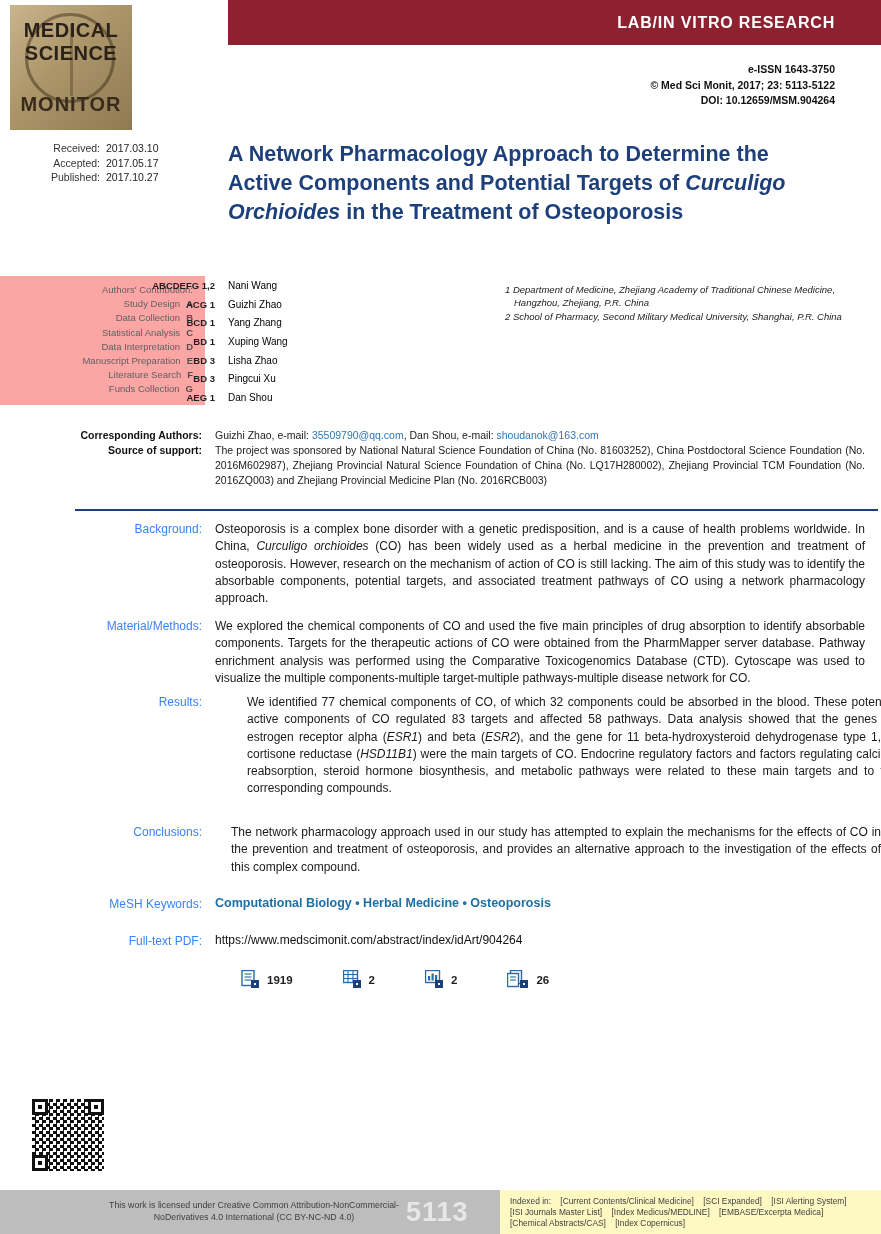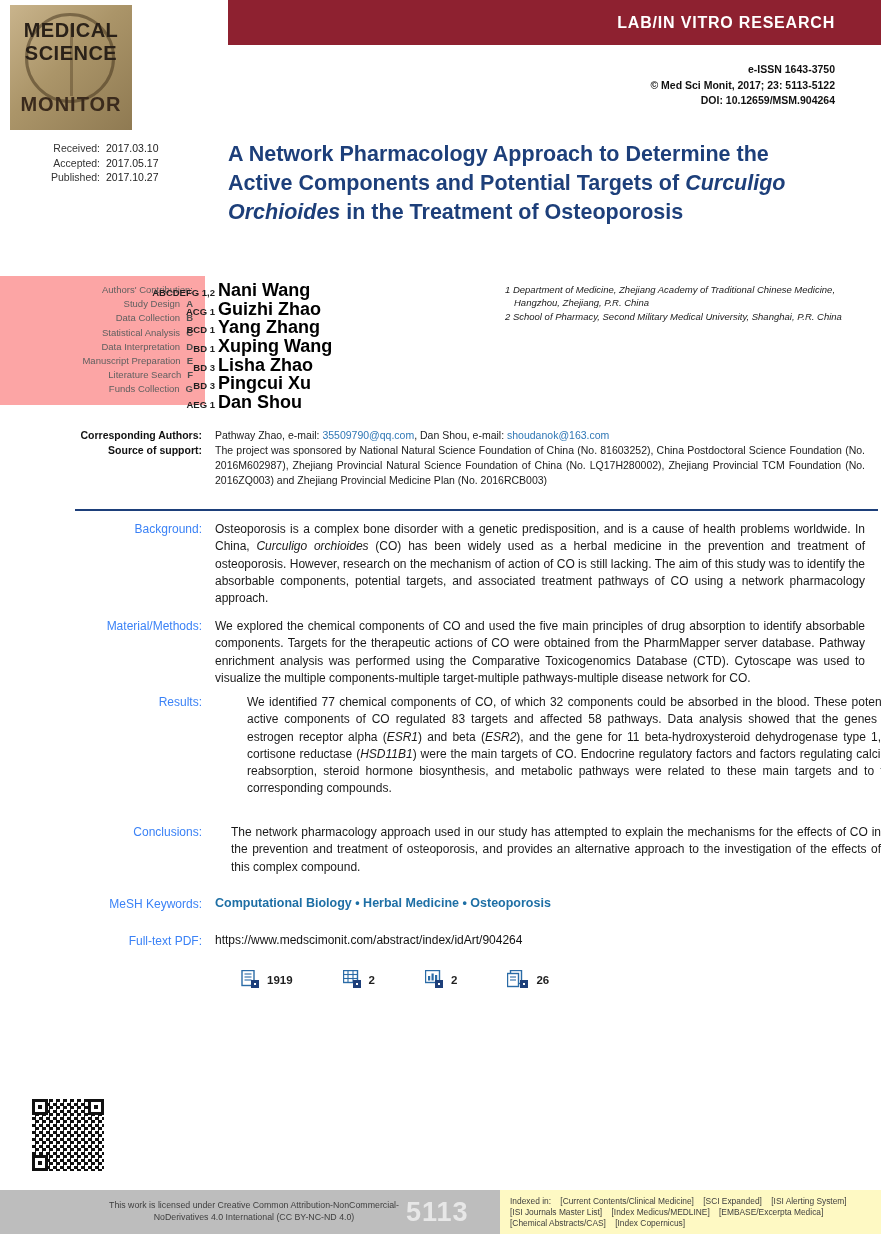--- a/index.html
+++ b/index.html
@@ -30,21 +30,21 @@
 
   
   .contrib-box { position:absolute; left:0; top:276px; width:205px; background:#fca5a5; padding:7px 12px 8px 0; text-align:right;
                  font-size:9.5px; line-height:14.2px; color:#606060; }
   .contrib-item .code { font-weight:bold; margin-left:6px; color:#4f4f4f; }
 
   
   .authors { position:absolute; left:0; top:280px; width:500px; }
   .author-row { display:flex; align-items:baseline; height:18.7px; }
   .author-codes { width:218px; text-align:right; padding-right:3px; font-size:9.5px; font-weight:bold; color:#1f1f1f; flex:none; }
-  .author-name { font-size:18px; font-weight:bold; color:#000; }
+  .author-name { margin-left:10px; font-size:10px; font-weight:normal; color:#000; }
 
   .affiliations { position:absolute; left:505px; top:284px; width:372px; font-size:9.5px; line-height:12.6px; color:#222;font-style:italic; }
   .affiliation { padding-left:9px; text-indent:-9px; margin-bottom:2px; }
 
   
   .meta-row { position:absolute; left:0; display:flex; font-size:10.5px; line-height:15px; }
   .meta-label { width:215px; padding-right:13px; text-align:right; font-weight:bold; color:#111; flex:none; }
   .meta-content { width:650px; color:#1a1a1a; }
   .meta-content.justify { text-align:justify; }
   .rich-link { color:#2F77B5; }
@@ -167,21 +167,21 @@
       </div>
   </div>
 
   <div class="affiliations">
     <div class="affiliation">1 Department of Medicine, Zhejiang Academy of Traditional Chinese Medicine, Hangzhou, Zhejiang, P.R. China</div>
     <div class="affiliation">2 School of Pharmacy, Second Military Medical University, Shanghai, P.R. China</div>
   </div>
 
   <div class="meta-row" style="top:428px;">
     <div class="meta-label">Corresponding Authors:</div>
-    <div class="meta-content"><span>Pathway Zhao, e-mail: </span><span class="rich-link">35509790@qq.com</span><span>, Dan Shou, e-mail: </span><span class="rich-link">shoudanok@163.com</span></div>
+    <div class="meta-content"><span>Guizhi Zhao, e-mail: </span><span class="rich-link">35509790@qq.com</span><span>, Dan Shou, e-mail: </span><span class="rich-link">shoudanok@163.com</span></div>
   </div>
 
   <div class="meta-row" style="top:443px;">
     <div class="meta-label">Source of support:</div>
     <div class="meta-content justify">The project was sponsored by National Natural Science Foundation of China (No. 81603252), China Postdoctoral Science Foundation (No. 2016M602987), Zhejiang Provincial Natural Science Foundation of China (No. LQ17H280002), Zhejiang Provincial TCM Foundation (No. 2016ZQ003) and Zhejiang Provincial Medicine Plan (No. 2016RCB003)</div>
   </div>
 
   <div class="rule"></div>
 
   <div class="section-row" style="top:521px;">

